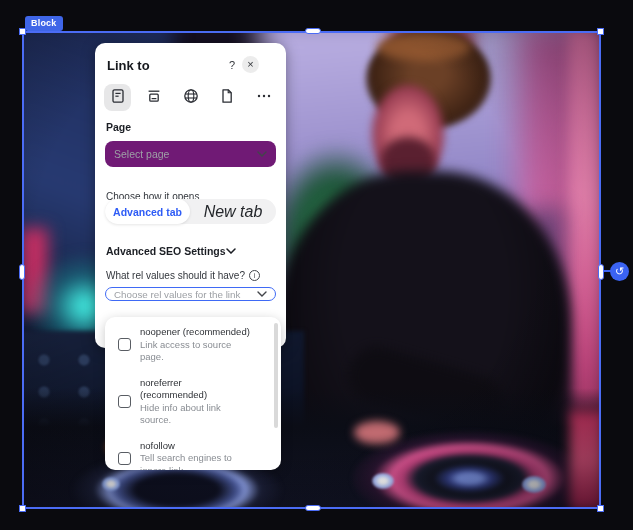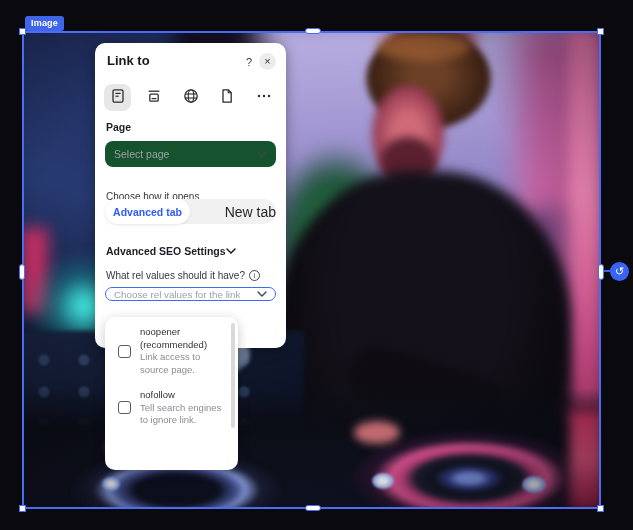--- a/index.html
+++ b/index.html
@@ -45,47 +45,47 @@
   .h-hbar{width:16px;height:6px;border-radius:3px;}
   .h-vbar{width:6px;height:16px;border-radius:3px;}
   .stretch-circle{position:absolute;left:610px;top:262px;width:19px;height:19px;border-radius:50%;background:#3b63f2;color:#fff;font-size:11px;line-height:18px;text-align:center;z-index:3;}
   .stretch-line{position:absolute;left:602px;top:270px;width:10px;height:2px;background:#3b63f2;z-index:2;}
 
   
   .badge{position:absolute;left:25px;top:16px;padding:2px 6px 3px;background:#3f66e8;border-radius:3px;color:#fff;font-size:9px;font-weight:bold;z-index:3;letter-spacing:.2px;}
 
   
   .dialog{position:absolute;left:95px;top:43px;width:191px;height:305px;background:#fff;border-radius:10px;box-shadow:0 2px 14px rgba(0,0,0,.35);z-index:4;}
-  .dlg-header{position:absolute;left:12px;right:10px;top:10px;height:20px;display:flex;align-items:flex-start;}
+  .dlg-header{position:absolute;left:12px;right:27px;top:10px;height:20px;display:flex;align-items:flex-end;}
   .dlg-title{font-size:13px;font-weight:bold;color:#15181d;}
   .dlg-header-right{margin-left:auto;display:flex;align-items:center;gap:7px;}
   .help-btn{font-size:11px;color:#33363b;cursor:pointer;}
   .close-btn{width:17px;height:17px;border-radius:50%;background:#ececec;color:#33363b;font-size:11px;line-height:16px;text-align:center;cursor:pointer;}
   .type-row{position:absolute;left:9px;top:41px;width:173px;display:flex;justify-content:space-between;}
   .type-btn{width:27px;height:27px;border-radius:8px;display:flex;align-items:center;justify-content:center;cursor:pointer;}
   .type-btn.selected{background:#e7e7e8;}
   .sec-label{position:absolute;left:11px;font-size:10.5px;font-weight:bold;color:#1b1e24;}
   .sec-label-reg{position:absolute;left:11px;font-size:10px;color:#33373d;}
-  .select{position:absolute;left:10px;width:171px;height:26px;border-radius:8px;background:#14532d;display:flex;align-items:center;padding:0 9px;cursor:pointer;}
+  .select{position:absolute;left:10px;width:171px;height:26px;border-radius:8px;background:#701a75;display:flex;align-items:center;padding:0 9px;cursor:pointer;}
   .select .ph-text{font-size:10.5px;color:#9da0a5;}
   .select .chev{margin-left:auto;display:flex;}
   .seg{position:absolute;left:10px;top:156px;width:171px;height:25px;border-radius:14px;background:#f1f1f2;display:flex;align-items:center;}
   .seg-current{width:85px;height:25px;border-radius:14px;background:#fff;box-shadow:0 1px 3px rgba(0,0,0,.10);display:flex;align-items:center;justify-content:center;font-size:10.5px;font-weight:bold;color:#2e5cf6;cursor:pointer;}
-  .seg-new{flex:1;text-align:right;font-size:14px;color:#24272b;cursor:pointer;}
+  .seg-new{flex:1;text-align:center;font-size:16px;color:#24272b;cursor:pointer;font-style:italic;}
   .seo-row{position:absolute;left:11px;top:202px;display:flex;align-items:center;cursor:pointer;}
   .seo-label{font-size:10.5px;font-weight:bold;color:#1b1e24;}
   .rel-q-row{position:absolute;left:11px;top:227px;display:flex;align-items:center;gap:4px;}
   .rel-q{font-size:10px;color:#33373d;}
   .info-i{width:11px;height:11px;border-radius:50%;border:1px solid #43464b;color:#43464b;font-size:7px;line-height:9px;text-align:center;font-style:normal;cursor:pointer;}
   .rel-select{position:absolute;left:10px;top:244px;width:171px;height:14px;border-radius:9px;background:#fff;border:1.5px solid #3f6af5;display:flex;align-items:center;padding:0 8px;cursor:pointer;}
   .rel-select .ph-text{font-size:9.8px;color:#9da0a5;white-space:nowrap;}
   .rel-select .chev{margin-left:auto;display:flex;}
 
   
-  .panel{position:absolute;left:105px;top:317px;width:133px;height:153px;background:#fff;border-radius:10px;box-shadow:0 3px 12px rgba(0,0,0,.22);z-index:5;padding:9px 0 16px 0;overflow:hidden;}
+  .panel{position:absolute;left:105px;top:317px;width:176px;height:153px;background:#fff;border-radius:10px;box-shadow:0 3px 12px rgba(0,0,0,.22);z-index:5;padding:9px 0 16px 0;overflow:hidden;}
   .opt{display:flex;align-items:center;gap:9px;padding:0 10px 0 13px;margin-bottom:13px;cursor:pointer;}
   .cbx{width:13px;height:13px;min-width:13px;border:1.5px solid #595d63;border-radius:3px;background:#fff;cursor:pointer;}
   .opt-text{width:110px;}
   .opt-title{font-size:9.5px;font-weight:500;color:#2e3136;line-height:12.5px;}
   .opt-desc{font-size:9.5px;color:#888c92;line-height:12.5px;}
   .panel-scroll{position:absolute;right:3px;top:6px;width:4px;height:105px;border-radius:2px;background:#d9d9d9;cursor:pointer;}
 
   .chev svg,.seo-chev svg{display:block;}
 </style>
 </head>
@@ -129,21 +129,21 @@
   <div class="handle h-hbar" style="left:305px;top:28px;"></div>
   <div class="handle h-sq" style="left:597px;top:28px;"></div>
   <div class="handle h-vbar" style="left:19px;top:264px;"></div>
   <div class="handle h-sq" style="left:19px;top:505px;"></div>
   <div class="handle h-hbar" style="left:305px;top:505px;"></div>
   <div class="handle h-sq" style="left:597px;top:505px;"></div>
   <div class="handle h-vbar" style="left:598px;top:264px;"></div>
   <div class="stretch-line"></div>
   <div class="stretch-circle"><span>↺</span></div>
 
-  <div class="badge">Image</div>
+  <div class="badge">Block</div>
 
   <div class="dialog">
     <div class="dlg-header">
       <span class="dlg-title">Link to</span>
       <span class="dlg-header-right">
         <span class="help-btn">?</span>
         <span class="close-btn">×</span>
       </span>
     </div>
 
@@ -241,20 +241,27 @@
     <div class="opt">
       <span class="cbx"></span>
       <span class="opt-text">
         <div class="opt-title">noopener (recommended)</div>
         <div class="opt-desc">Link access to source page.</div>
       </span>
     </div>
     <div class="opt">
       <span class="cbx"></span>
       <span class="opt-text">
+        <div class="opt-title">noreferrer (recommended)</div>
+        <div class="opt-desc">Hide info about link source.</div>
+      </span>
+    </div>
+    <div class="opt">
+      <span class="cbx"></span>
+      <span class="opt-text">
         <div class="opt-title">nofollow</div>
         <div class="opt-desc">Tell search engines to ignore link.</div>
       </span>
     </div>
     <div class="panel-scroll"></div>
   </div>
 
 </div>
 
 </body></html>

